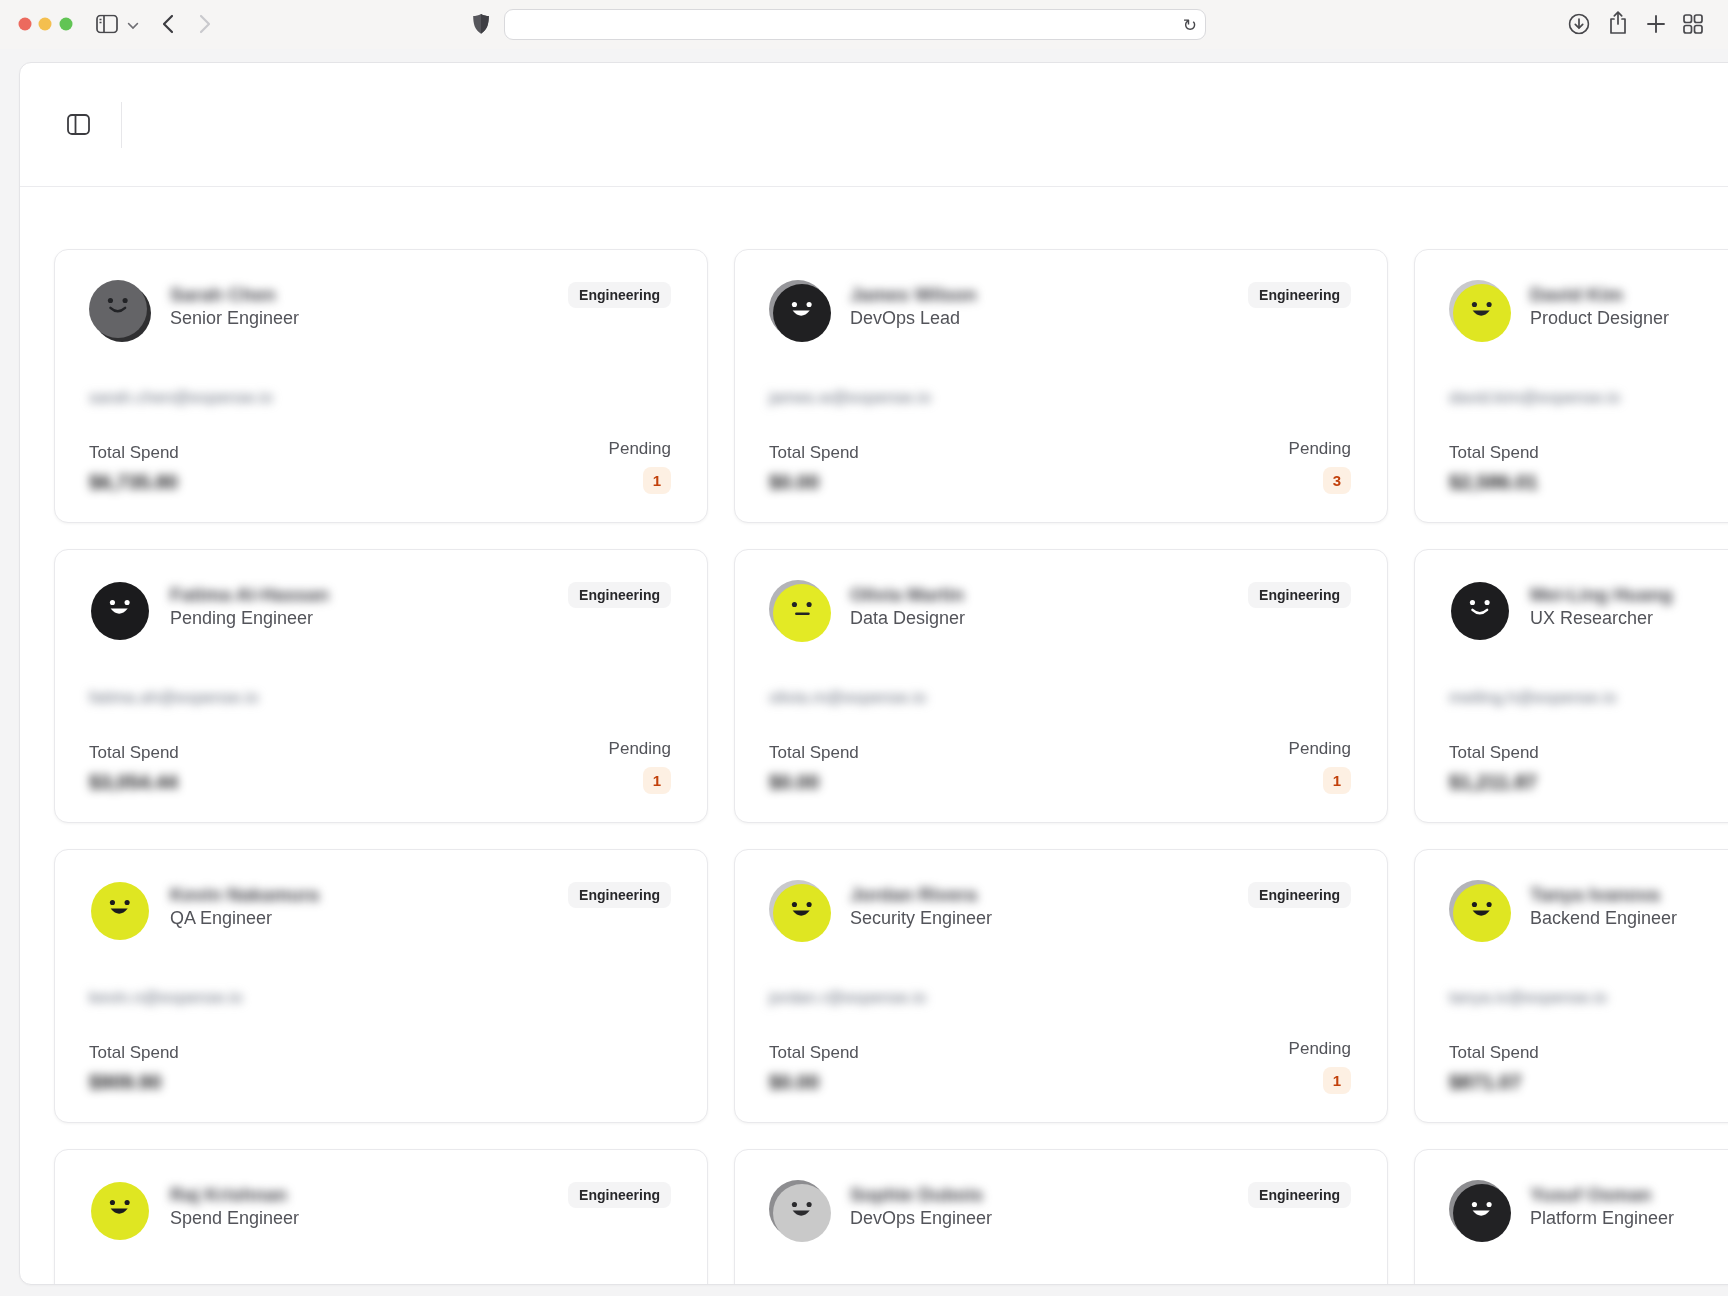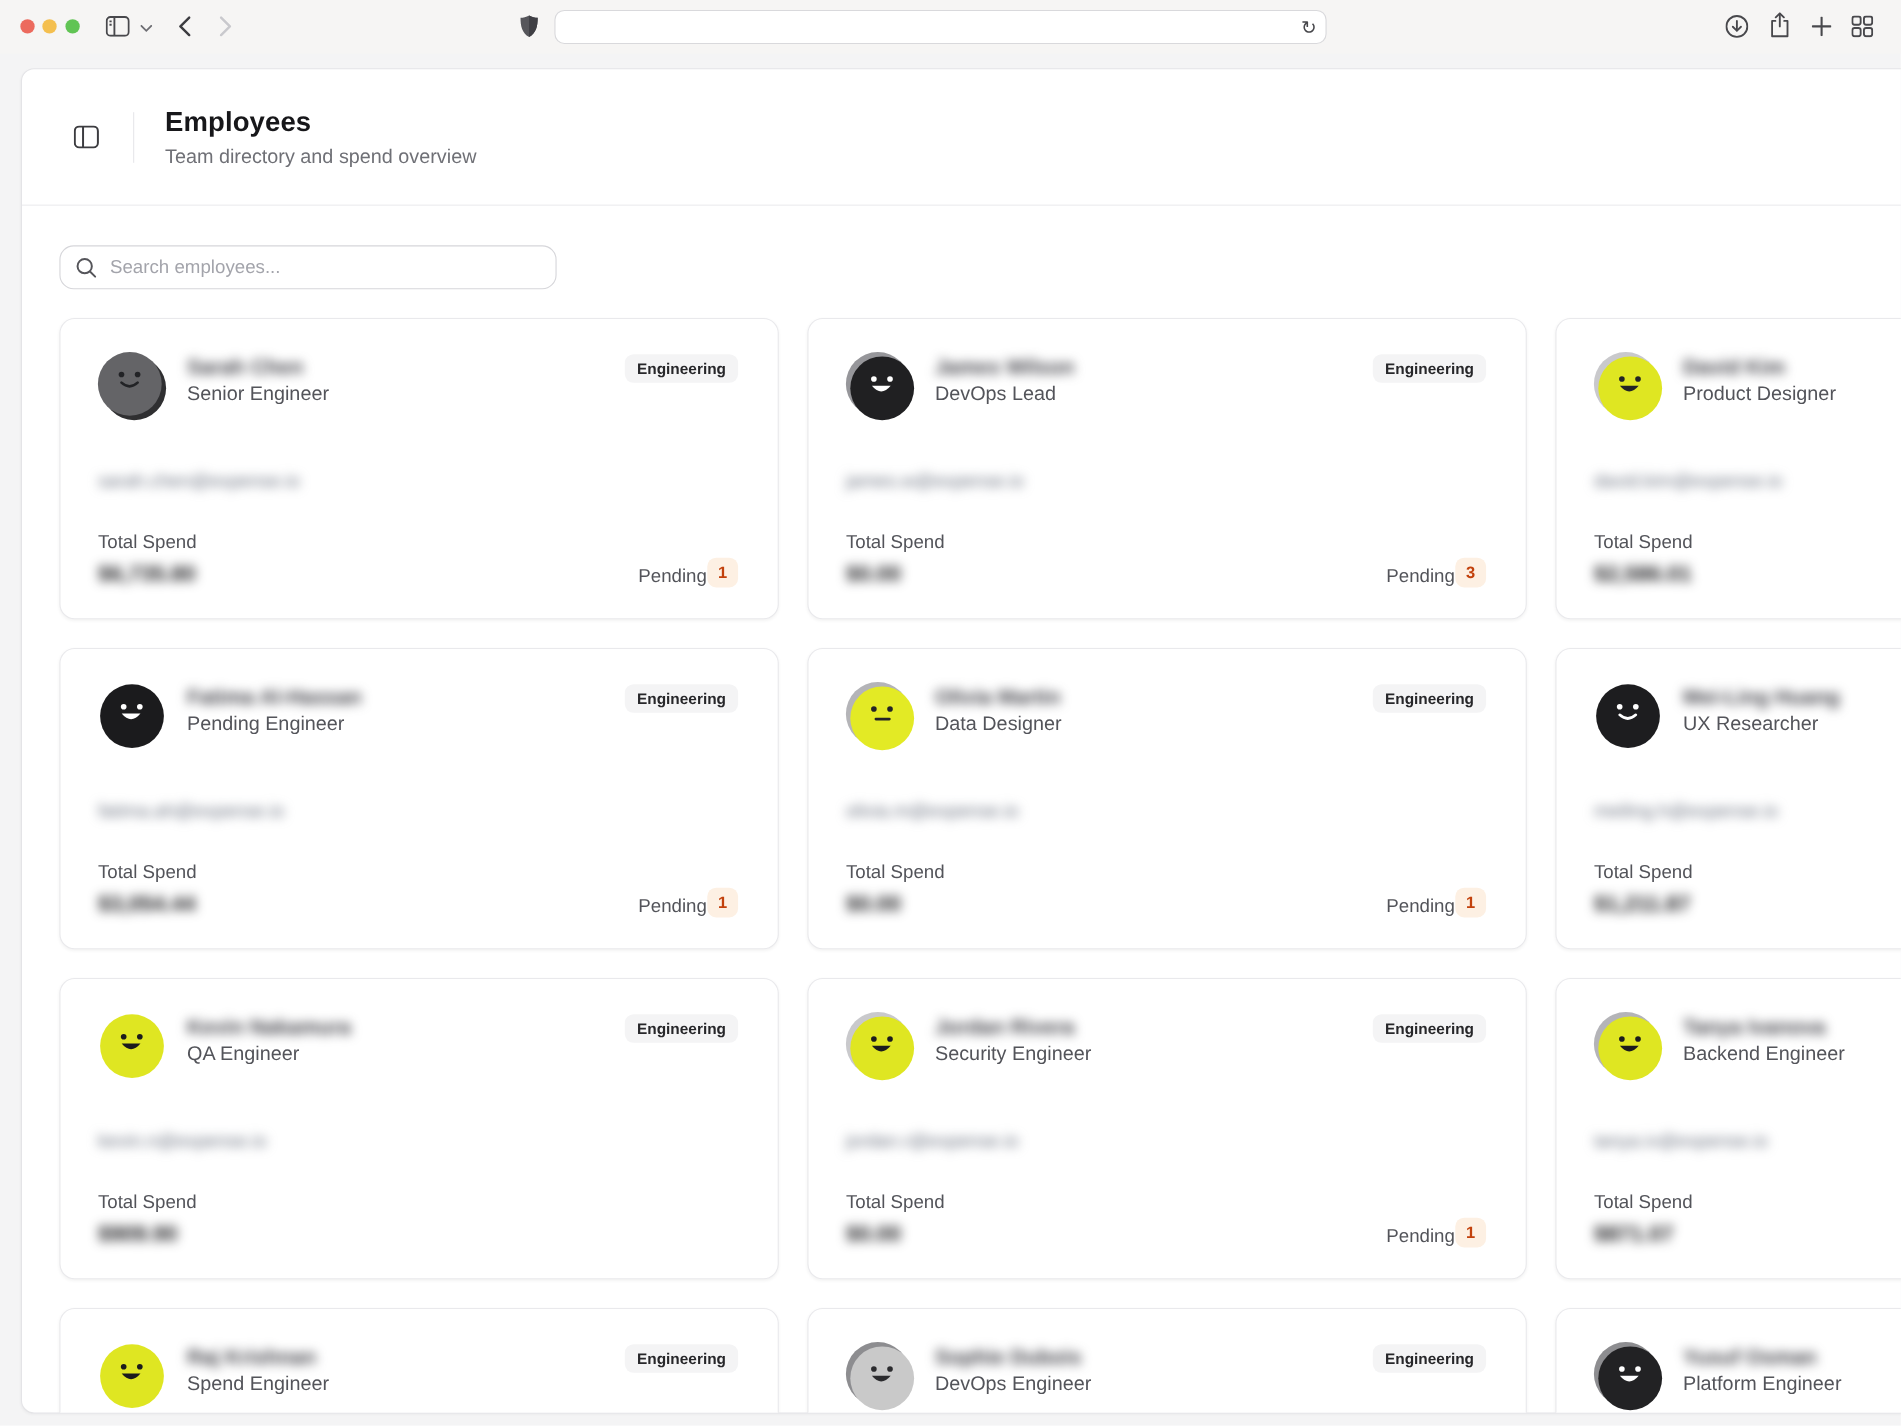--- a/index.html
+++ b/index.html
@@ -41,21 +41,21 @@
   .avatar .face { position:absolute; }
   .who { padding-top:4px; }
   .name { font-size:19px; font-weight:600; color:#3f3f46; filter:blur(5px); }
   .role { font-size:18px; color:#53545a; margin-top:2px; }
   .dept { margin-left:auto; background:#f4f4f5; color:#27272a; font-size:14px; font-weight:600;
           padding:6px 11px; border-radius:8px; line-height:1; margin-top:2px; white-space:nowrap; }
   .email { margin-top:46px; font-size:17px; color:#6b7280; filter:blur(5px); width:max-content; }
   .foot { margin-top:auto; display:flex; justify-content:space-between; align-items:flex-end; }
   .flabel { font-size:17px; color:#53545a; }
   .fvalue { font-size:20px; font-weight:700; color:#1b1b1e; margin-top:8px; filter:blur(5px); width:max-content; }
-  .pend { display:flex; flex-direction:row; align-items:flex-end; }
+  .pend { display:flex; flex-direction:column; align-items:flex-end; }
   .pbadge { margin-top:8px; min-width:19px; text-align:center; background:#fdf0e3; color:#c2410c;
             font-size:15px; font-weight:700; padding:6px 10px; border-radius:8px; line-height:1; }
 </style>
 </head>
 <body>
 
 <div class="chrome">
   <div class="abs light" style="left:25px;top:24px;background:#ec6a5e"></div>
   <div class="abs light" style="left:45px;top:24px;background:#f4bf4f"></div>
   <div class="abs light" style="left:66px;top:24px;background:#61c454"></div>
@@ -128,35 +128,24 @@
 
 <div class="panel">
   <div class="panel-header">
     <div class="hd-toggle">
       <svg width="23" height="21" viewBox="0 0 23 21" fill="none" stroke="#3c3c40" stroke-width="1.8">
         <rect x="1" y="1" width="21" height="19" rx="4"></rect>
           <line x1="8.5" y1="1" x2="8.5" y2="20"></line>
       </svg>
     </div>
     <div class="hd-divider"></div>
-    <div>
-      <div class="hd-title">Employees</div>
-      <div class="hd-sub">Team directory and spend overview</div>
-    </div>
   </div>
 
   <div class="content">
     <div class="toolbar">
-      <div class="search">
-        <svg width="19" height="19" viewBox="0 0 19 19" fill="none" stroke="#55555a" stroke-width="1.8" stroke-linecap="round">
-          <circle cx="8" cy="8" r="6.5"></circle>
-            <path d="M13 13 L17.5 17.5"></path>
-        </svg>
-        <input type="text" placeholder="Search employees..." style="">
-      </div>
     </div>
 
     <div class="grid" id="grid">
   <div class="card">
     <div class="card-top">
       <div class="avatar">
         <div class="hair" style="background: rgb(47, 47, 49); left: 4px; top: 4px;"></div>
         <div class="head" style="background: rgb(100, 100, 103); left: 0px; top: 0px;"></div>
         <svg class="face" width="30" height="22" viewBox="0 0 24 18" style="left: 15px; top: 15px;">
           <circle class="eye1" cx="5" cy="4.5" r="2.1" fill="#222326"></circle>

